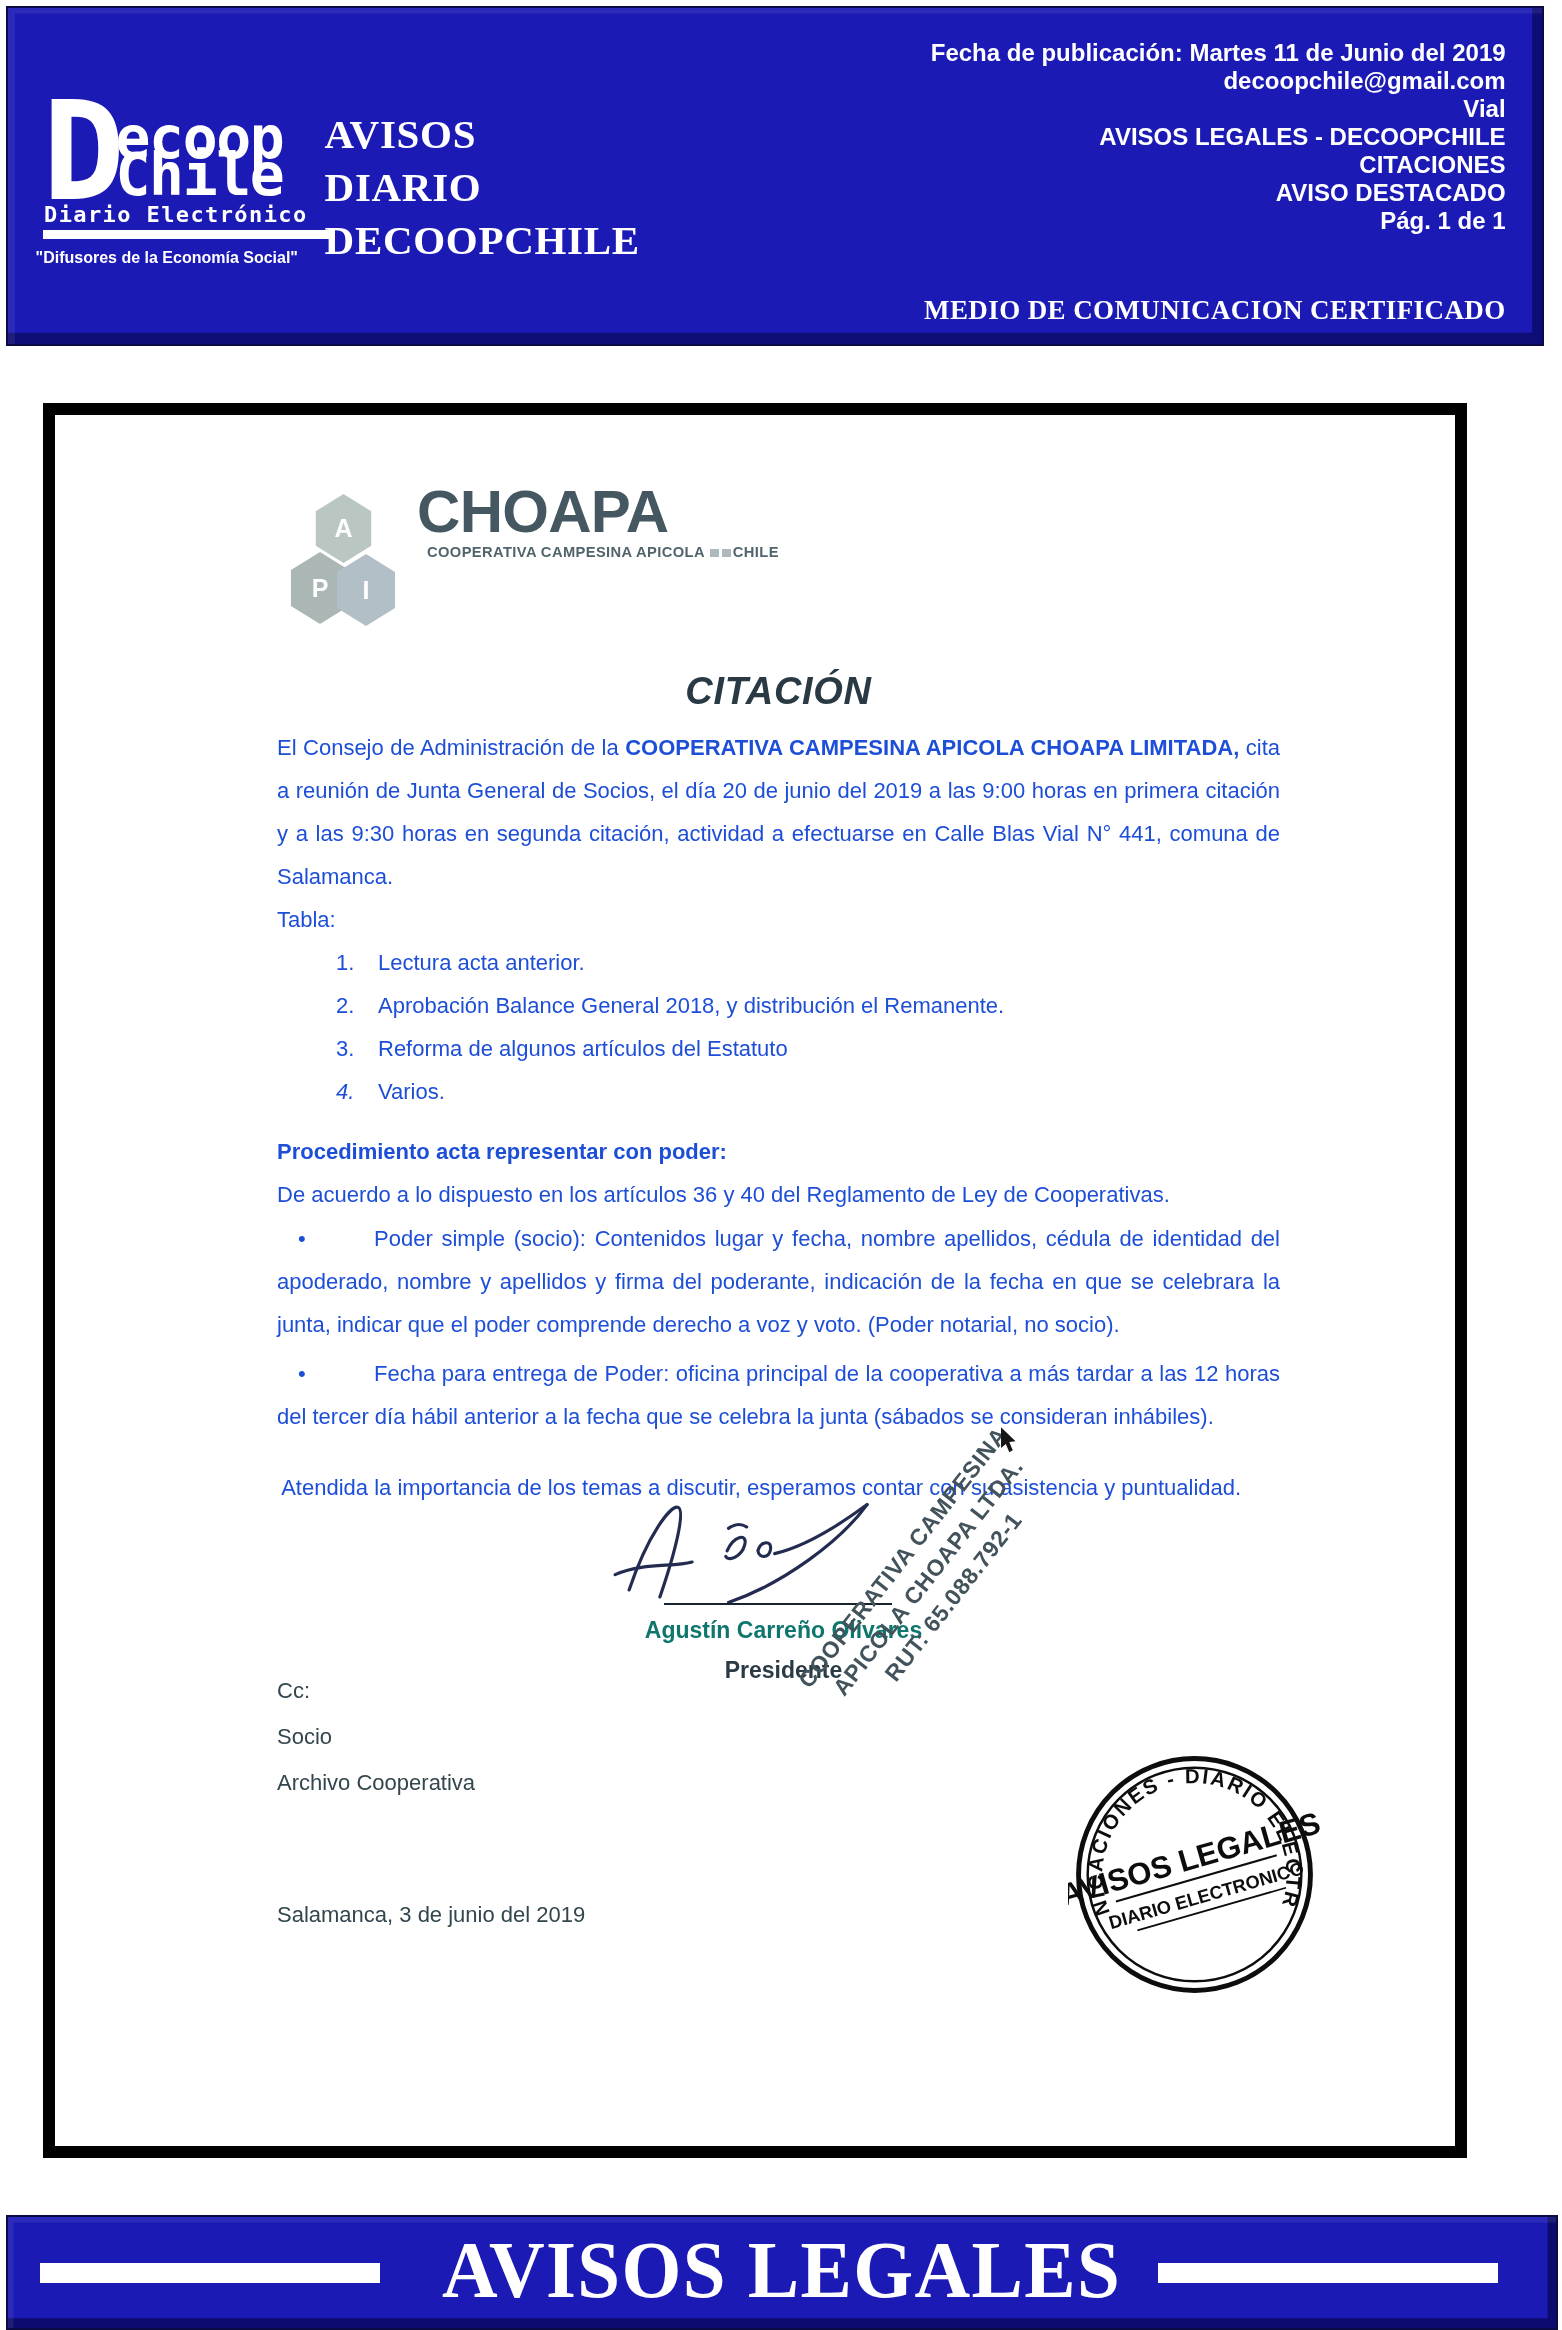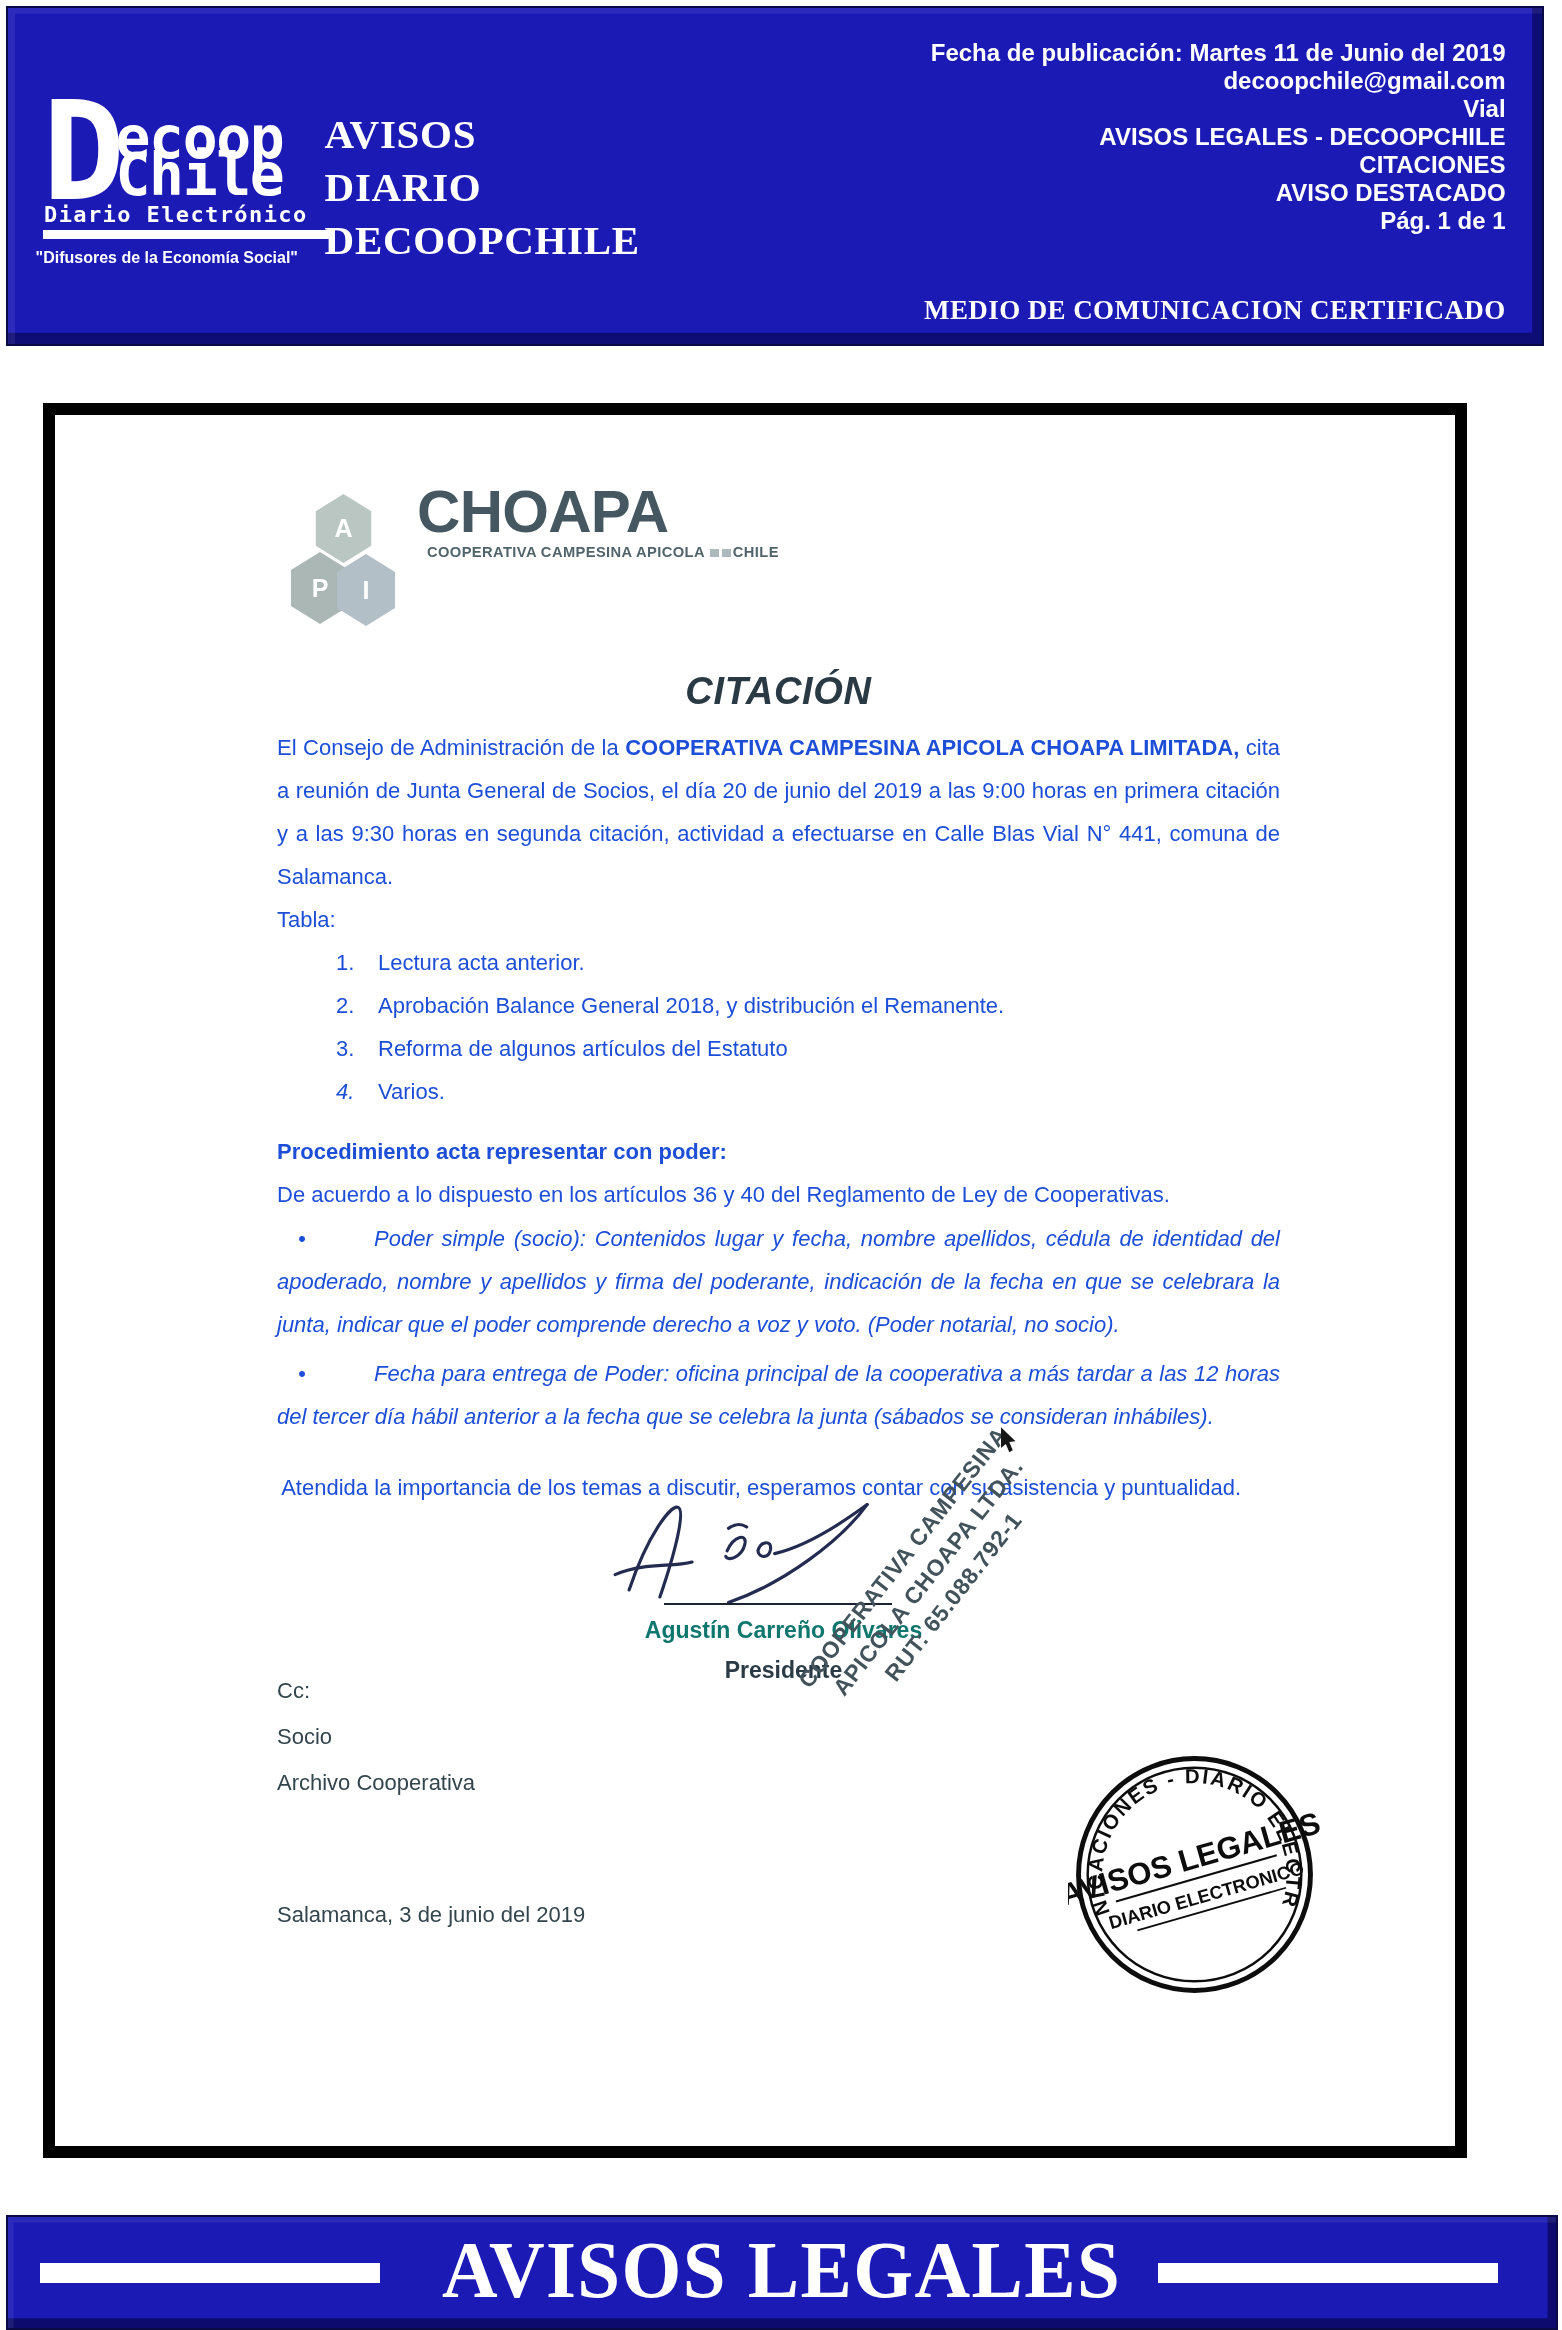--- a/index.html
+++ b/index.html
@@ -46,21 +46,21 @@
     font:italic 700 38px/1 "Liberation Sans",sans-serif;color:#2a3a44;letter-spacing:0.7px;}
 
   .doc-body{position:absolute;left:222px;top:311px;width:1003px;
     font:400 22px/43px "Liberation Sans",sans-serif;color:#1d4ed8;text-align:justify;}
   .doc-body p{margin:0;}
   .bold{font-weight:700;}
   .agenda-row{padding-left:59px;}
   .agenda-num{display:inline-block;width:42px;}
   .agenda-num.italic{font-style:italic;}
   .proc-heading{font-weight:700;margin-top:17px !important;}
-  .bullet-par{margin-top:1.4px !important;font-style:italic;}
+  .bullet-par{margin-top:1.4px !important;}
   .bullet-par.second{margin-top:5.6px !important;}
   .bullet-char{display:inline-block;width:97px;padding-left:21px;box-sizing:border-box;}
   .closing{margin-top:28px !important;text-indent:4.2px;}
 
   
   .sig-svg{position:absolute;left:554px;top:1077px;}
   .sig-line{position:absolute;left:609px;top:1188px;width:228px;border-top:2.8px solid #1a2430;}
   .sig-name{position:absolute;left:567px;top:1202px;width:323px;text-align:center;
     font:700 23px/1.2 "Liberation Sans",sans-serif;color:#0f766e;}
   .sig-role{position:absolute;left:567px;top:1242px;width:323px;text-align:center;

